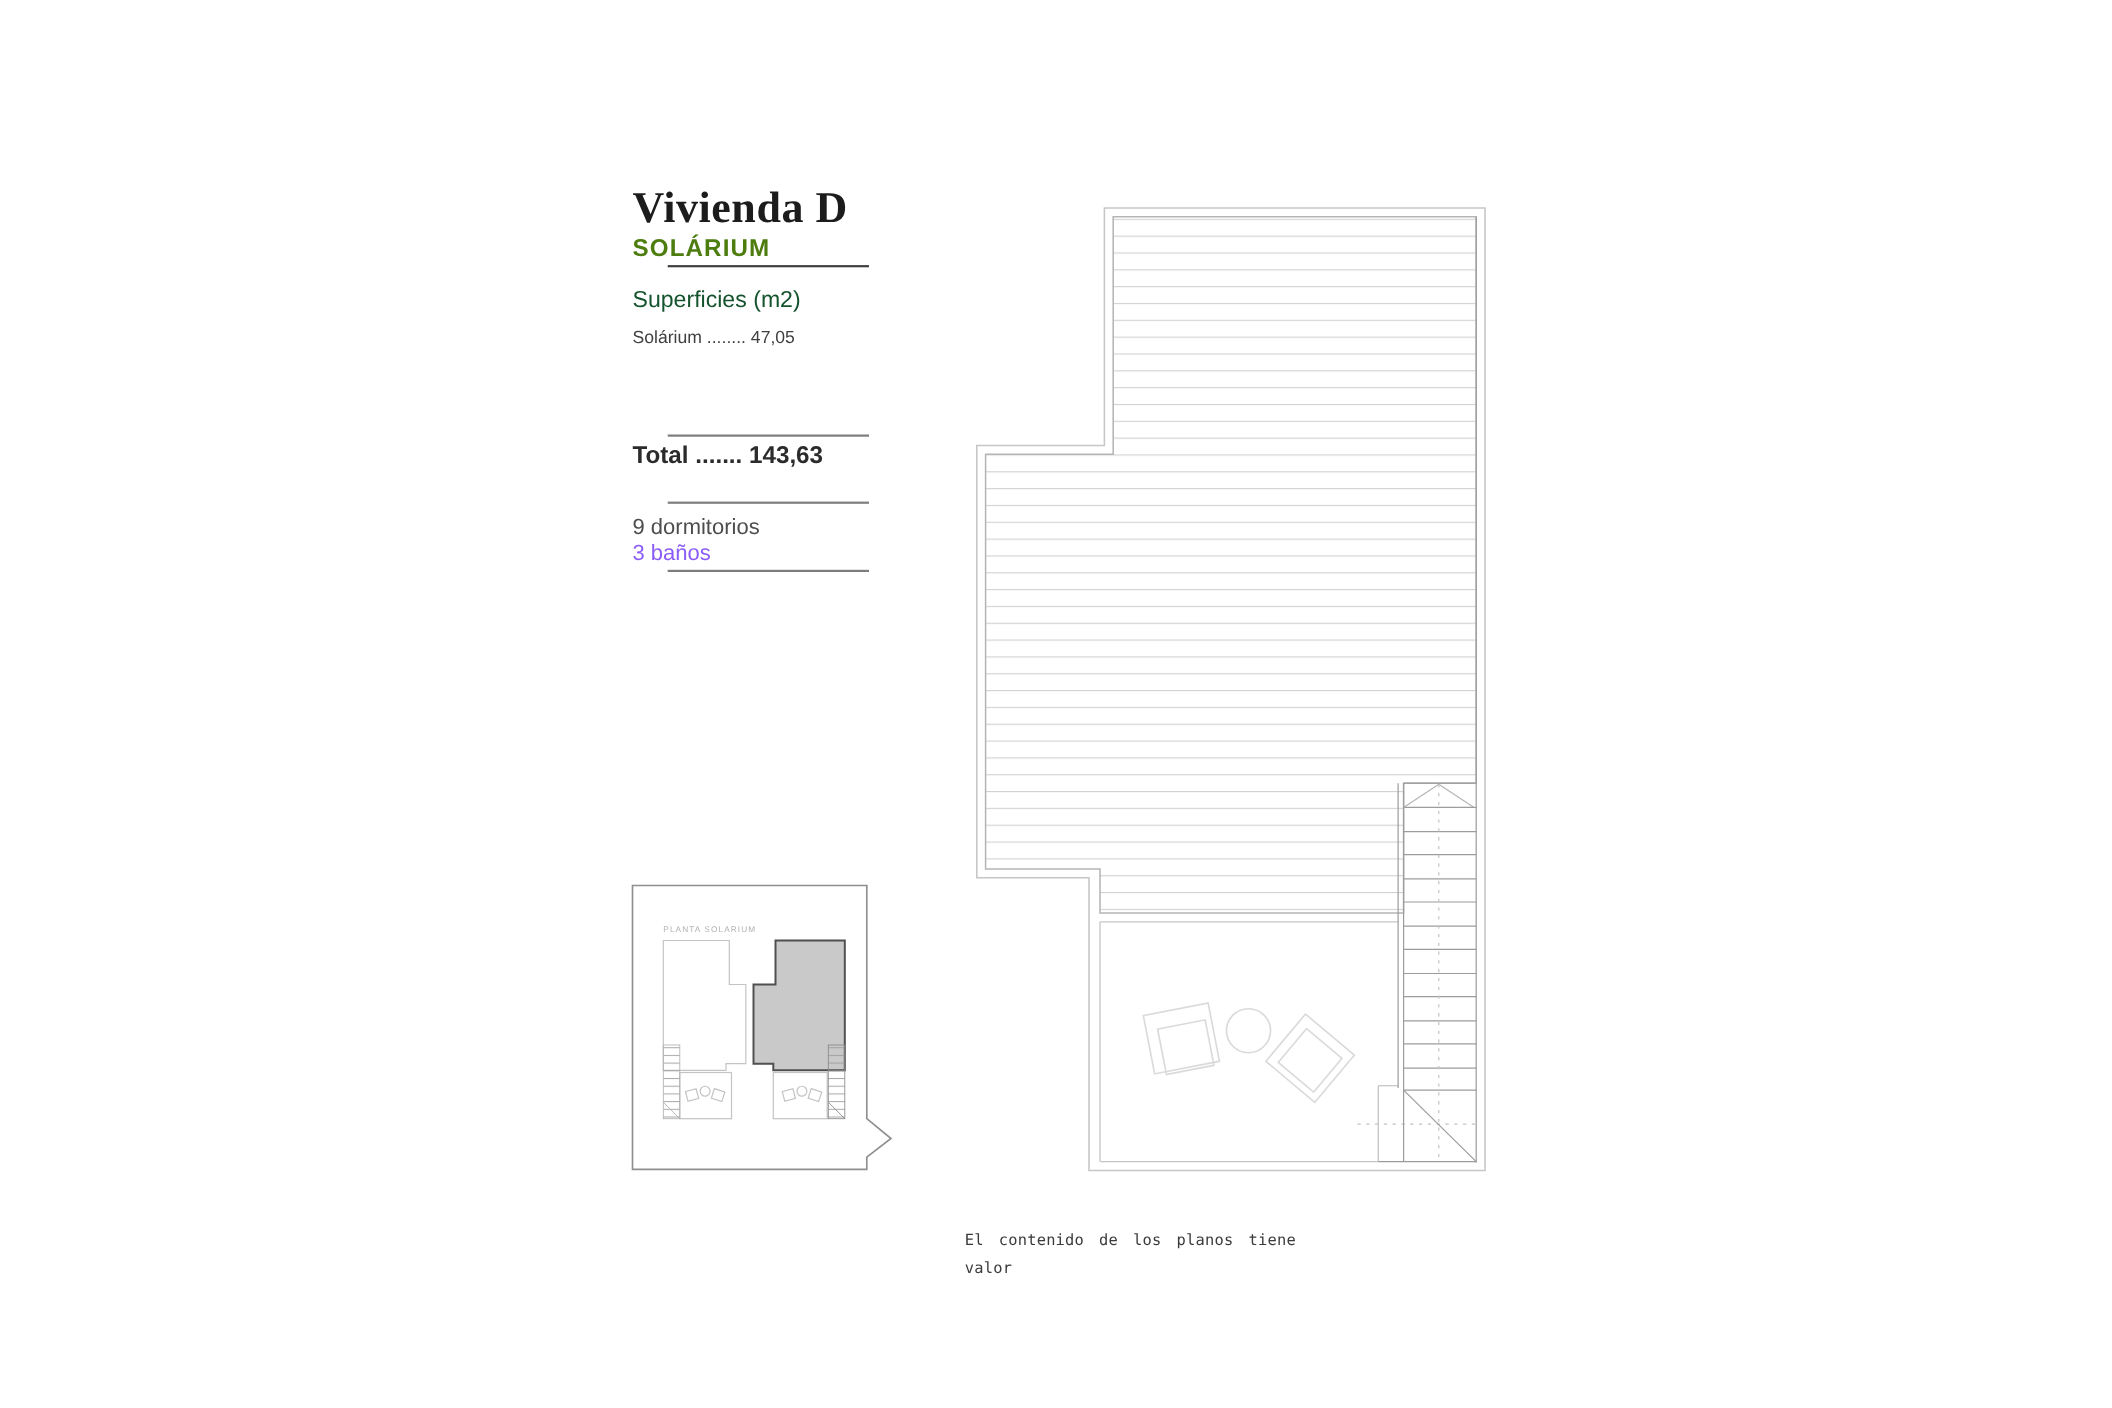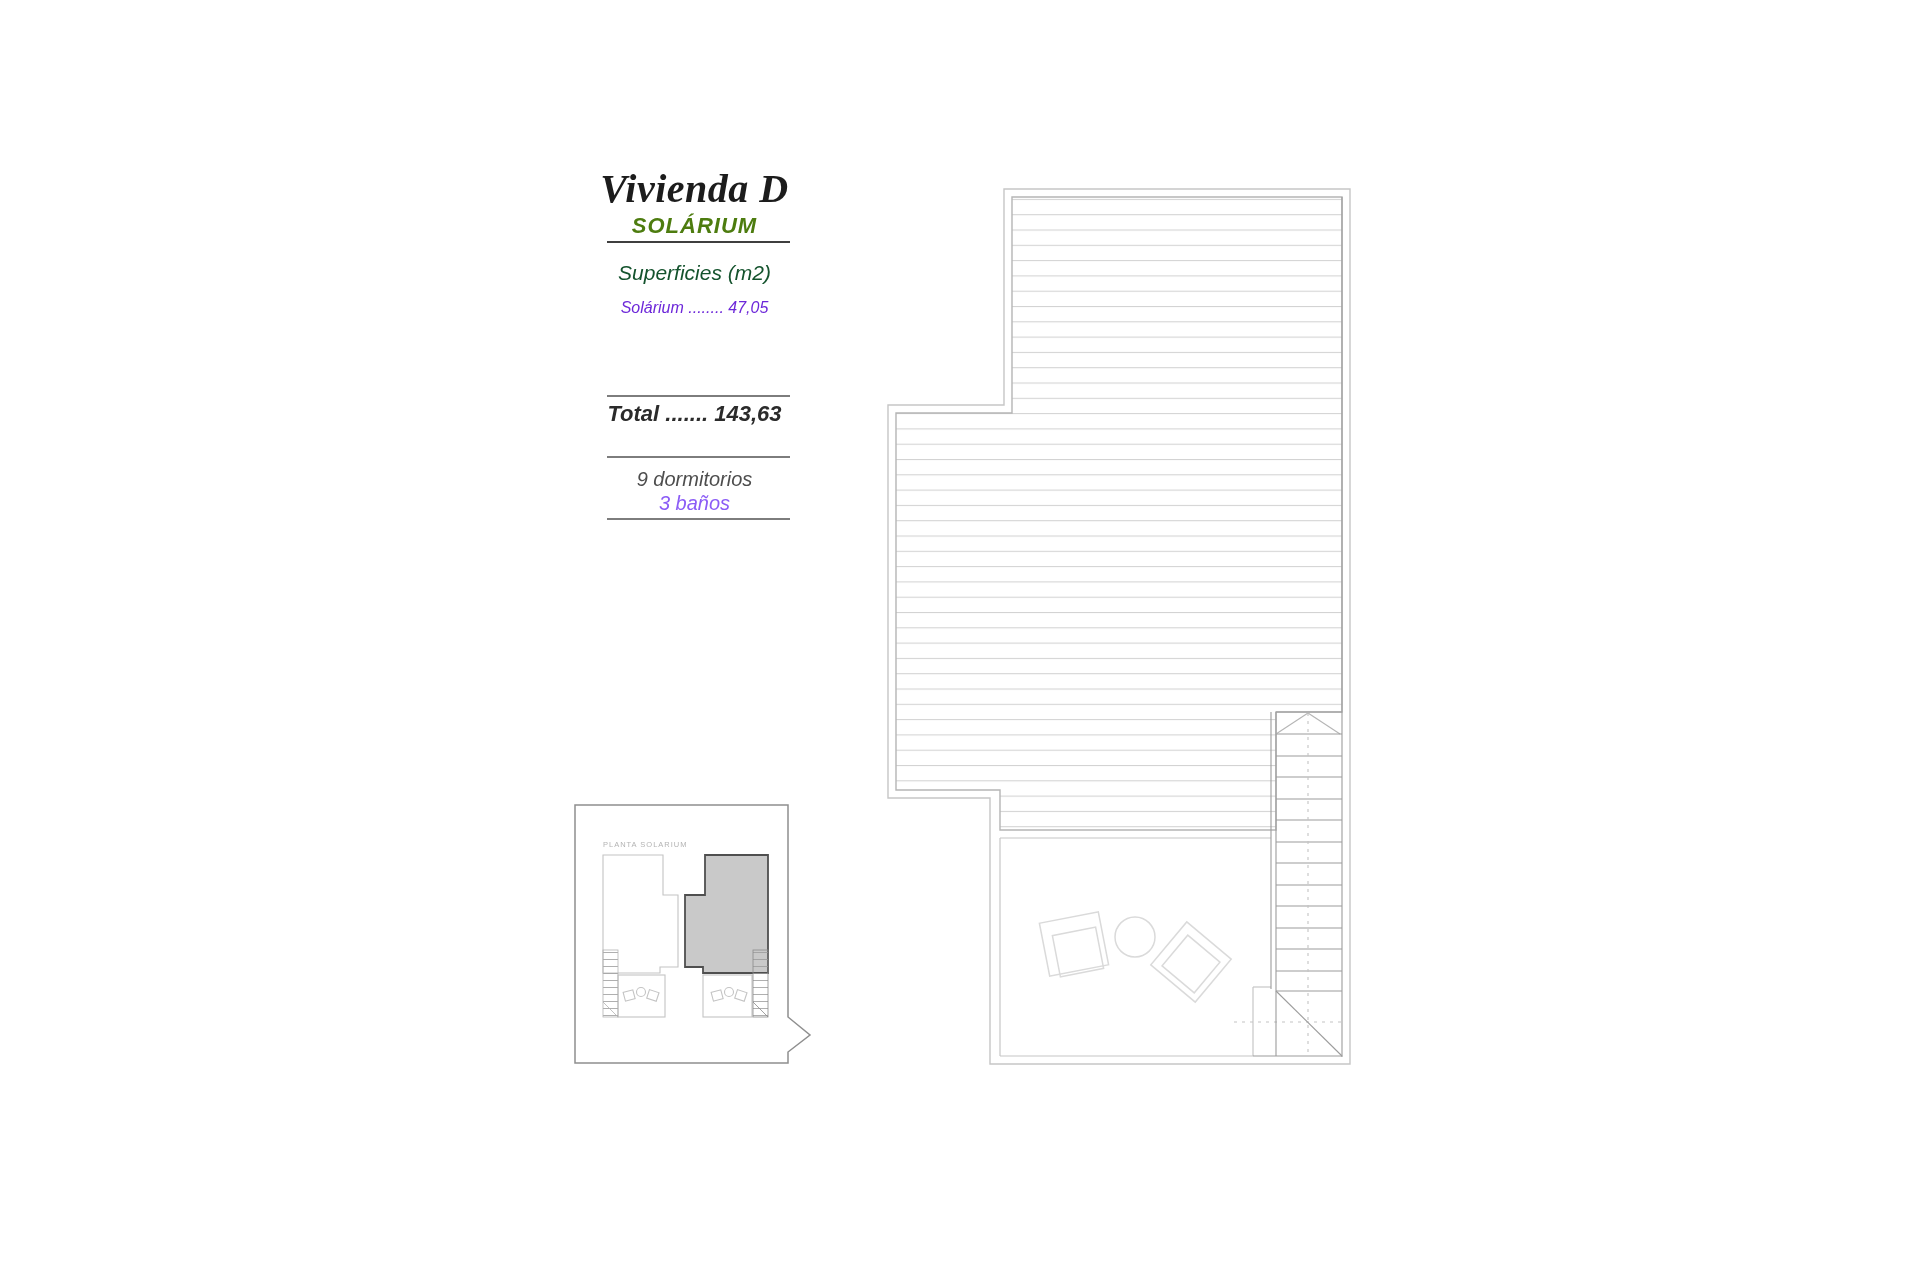--- a/index.html
+++ b/index.html
@@ -2,31 +2,31 @@
 <html><head>
 <meta charset="utf-8">
 <style>
   html,body{margin:0;padding:0;}
   body{
     width:1920px;height:1280px;position:relative;background:#ffffff;
     font-family:"Liberation Sans",sans-serif;overflow:hidden;
   }
 
   
-  .panel-item{position:absolute;left:587px;width:215px;text-align:center;color:#4a4a4a;font-style:italic;}
+  .panel-item{position:absolute;left:575px;width:215px;text-align:left;color:#4a4a4a;}
   .title{top:165px;font-family:"Liberation Serif",serif;font-weight:700;font-size:40px;color:#1c1c1c;letter-spacing:.5px;}
   .subtitle{top:213px;font-weight:700;font-size:22px;color:#4d7c0f;letter-spacing:1px;}
   .rule{position:absolute;left:607px;width:183px;height:2px;background:#7d7d7d;}
   .rule-dark{background:#3f3f3f;}
   .rule1{top:241px;}
   .rule2{top:395px;}
   .rule3{top:456px;}
   .rule4{top:518px;}
   .surfaces-heading{top:261px;font-size:21px;color:#14532d;}
-  .surface-row{top:299px;font-size:16px;color:#6d28d9;}
+  .surface-row{top:299px;font-size:16px;color:#404040;}
   .total-row{top:401px;font-size:22px;font-weight:700;color:#2b2b2b;}
   .rooms-row1{top:468px;font-size:20px;color:#4d4d4d;}
   .rooms-row2{top:492px;font-size:20px;color:#8b5cf6;}
 
   
   .disclaimer{
     position:absolute;left:877px;top:1116px;width:330px;
     font-family:"DejaVu Sans Mono",monospace;font-size:14px;line-height:25px;
     color:#3a3a3a;word-spacing:5px;letter-spacing:.2px;
   }
@@ -155,13 +155,14 @@
           <rect x="736" y="991" width="10" height="9" transform="rotate(18 741 995)"></rect>
         </g>
       </g>
       <rect x="753" y="950" width="15" height="67" fill="url(#miniHatch)" stroke="#8a8a8a" stroke-width="0.8"></rect>
       <line x1="753" y1="1002" x2="768" y2="1017" stroke="#8a8a8a" stroke-width="0.8"></line>
     </g>
   </g>
 </svg>
 
 <div class="disclaimer">
+  <div>El contenido de los planos tiene valor</div>
 </div>
 
 </body></html>

